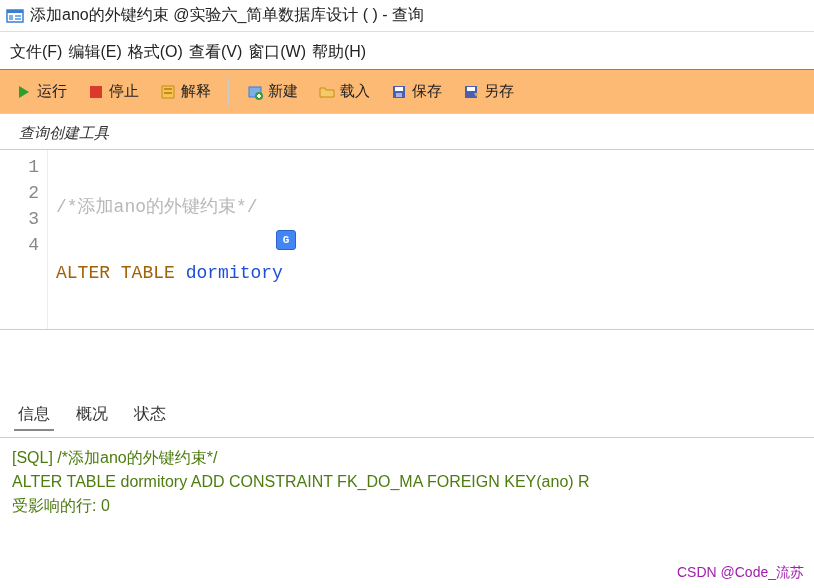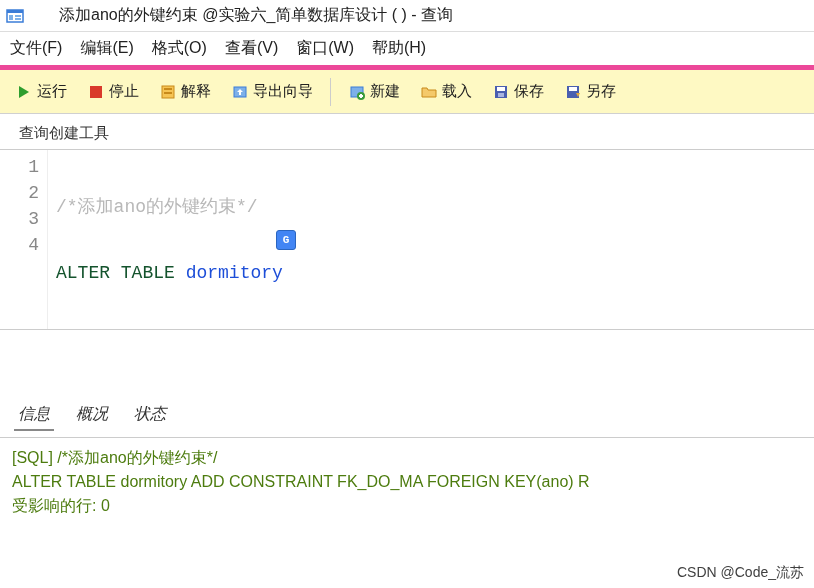--- a/index.html
+++ b/index.html
@@ -1,43 +1,43 @@
 <!DOCTYPE html>
 <html><head>
   <meta charset="utf-8">
   <style>
     * { box-sizing: border-box; margin: 0; padding: 0; }
     body { font-family: "Microsoft YaHei", Arial, sans-serif; font-size: 14px; background: #fff; width: 814px; height: 588px; overflow: hidden; position: relative; }
-    .titlebar { display: flex; align-items: center; padding: 4px 6px; border-bottom: 1px solid #ddd; height: 32px; gap: 29px; }
+    .titlebar { display: flex; align-items: center; padding: 4px 6px; border-bottom: 1px solid #ddd; height: 32px; }
     .titlebar-icon { width: 18px; height: 18px; margin-right: 6px; display: inline-flex; align-items: center; justify-content: center; }
     .titlebar-text { font-size: 16px; color: #222; }
-    .menubar { display: flex; align-items: flex-start; padding: 6px 10px; gap: 18px; border-bottom: 5px solid #ec4899; height: 38px; }
+    .menubar { display: flex; align-items: flex-end; padding: 6px 10px; gap: 6px; border-bottom: 1px solid #ec4899; height: 38px; }
     .menubar-item { font-size: 16px; color: #222; cursor: default; }
-    .toolbar { display: flex; align-items: center; padding: 6px 8px; gap: 6px; border-bottom: 1px solid #d0d0d0; height: 44px; background: #fef9c3; }
+    .toolbar { display: flex; align-items: center; padding: 6px 8px; gap: 6px; border-bottom: 1px solid #d0d0d0; height: 44px; background: #fdba74; }
     .toolbar-btn { display: flex; align-items: center; gap: 4px; padding: 4px 6px; border: 1px solid transparent; border-radius: 2px; cursor: pointer; font-size: 15px; color: #222; }
     .toolbar-sep { width: 1px; height: 28px; background: #ccc; margin: 0 4px; }
     .tbicon { width: 18px; height: 18px; display: inline-flex; align-items: center; justify-content: center; }
     .tabs { display: flex; align-items: flex-end; border-bottom: 1px solid #ccc; height: 36px; padding-left: 6px; padding-top: 6px; }
-    .tab { padding: 6px 12px; border: 1px solid transparent; border-bottom: none; font-size: 15px; color: #333; cursor: pointer; margin-right: 0; }
+    .tab { padding: 6px 12px; border: 1px solid transparent; border-bottom: none; font-size: 15px; color: #333; cursor: pointer; margin-right: 0; font-style: italic; }
     .tab.active { border-color: #ccc; background: #fff; position: relative; top: 1px; }
     .editor { display: flex; height: 180px; border-bottom: 1px solid #ccc; font-family: Consolas, "Courier New", monospace; font-size: 18px; }
     .gutter { width: 48px; background: #fff; border-right: 1px solid #eee; text-align: right; padding: 4px 8px 0 0; color: #888; user-select: none; }
     .gutter div { height: 26px; line-height: 26px; }
     .code { flex: 1; padding: 4px 6px 0 8px; white-space: pre; position: relative; }
     .code-line { height: 26px; line-height: 26px; }
-    .kw { color: #14532d; }
+    .kw { color: #a16207; }
     .comment { color: #b8b8b8; }
     .plain { color: #1d4ed8; }
     .overlay-icon { position: absolute; left: 228px; top: 80px; width: 20px; height: 20px; background: #4285f4; border: 1px solid #2a65c0; border-radius: 3px; display: flex; align-items: center; justify-content: center; color: #fff; font-size: 11px; font-weight: bold; }
     .bottom-tabs { display: flex; gap: 18px; padding: 10px 14px 6px 14px; border-bottom: 1px solid #ccc; margin-top: 60px; }
-    .bottom-tab { font-size: 16px; color: #333; cursor: pointer; padding: 4px 4px; font-style: italic; }
+    .bottom-tab { font-size: 16px; color: #333; cursor: pointer; padding: 4px 4px; }
     .bottom-tab.active { border-bottom: 2px solid #888; }
     .output { padding: 8px 12px; font-size: 16px; line-height: 24px; color: #4d7c0f; }
     .output div { white-space: nowrap; overflow: hidden; }
-    .watermark { position: absolute; right: 10px; bottom: 6px; font-size: 14px; color: #404040; }
+    .watermark { position: absolute; right: 10px; bottom: 6px; font-size: 14px; color: #a21caf; }
   </style>
 </head>
 <body>
 
 <div class="titlebar">
   <span class="titlebar-icon">
     <svg width="18" height="18" viewBox="0 0 18 18">
         <rect x="1" y="3" width="16" height="12" fill="#fff" stroke="#3b7dd8" stroke-width="1.5"></rect>
         <rect x="1" y="3" width="16" height="3" fill="#3b7dd8"></rect>
         <rect x="3" y="8" width="4" height="5" fill="#7db0e8"></rect>
@@ -76,29 +76,20 @@
   </div>
   <div class="toolbar-btn">
     <span class="tbicon">
         <svg width="16" height="16" viewBox="0 0 16 16">
           <rect x="2" y="2" width="12" height="12" fill="#f6c453" stroke="#c88a1a"></rect>
           <rect x="4" y="4" width="8" height="2" fill="#c88a1a"></rect>
           <rect x="4" y="8" width="8" height="2" fill="#c88a1a"></rect>
         </svg>
       </span>
     <span>解释</span>
-  </div>
-  <div class="toolbar-btn">
-    <span class="tbicon">
-        <svg width="16" height="16" viewBox="0 0 16 16">
-          <rect x="2" y="3" width="12" height="10" fill="#7db0e8" stroke="#3b7dd8"></rect>
-          <polygon points="8,5 11,8 9,8 9,11 7,11 7,8 5,8" fill="#fff"></polygon>
-        </svg>
-      </span>
-    <span>导出向导</span>
   </div>
   <div class="toolbar-sep"></div>
   <div class="toolbar-btn">
     <span class="tbicon">
         <svg width="16" height="16" viewBox="0 0 16 16">
           <rect x="2" y="3" width="12" height="10" fill="#7db0e8" stroke="#3b7dd8"></rect>
           <circle cx="12" cy="12" r="4" fill="#3a9b3a"></circle>
           <rect x="11" y="10" width="2" height="4" fill="#fff"></rect>
           <rect x="10" y="11" width="4" height="2" fill="#fff"></rect>
         </svg>

